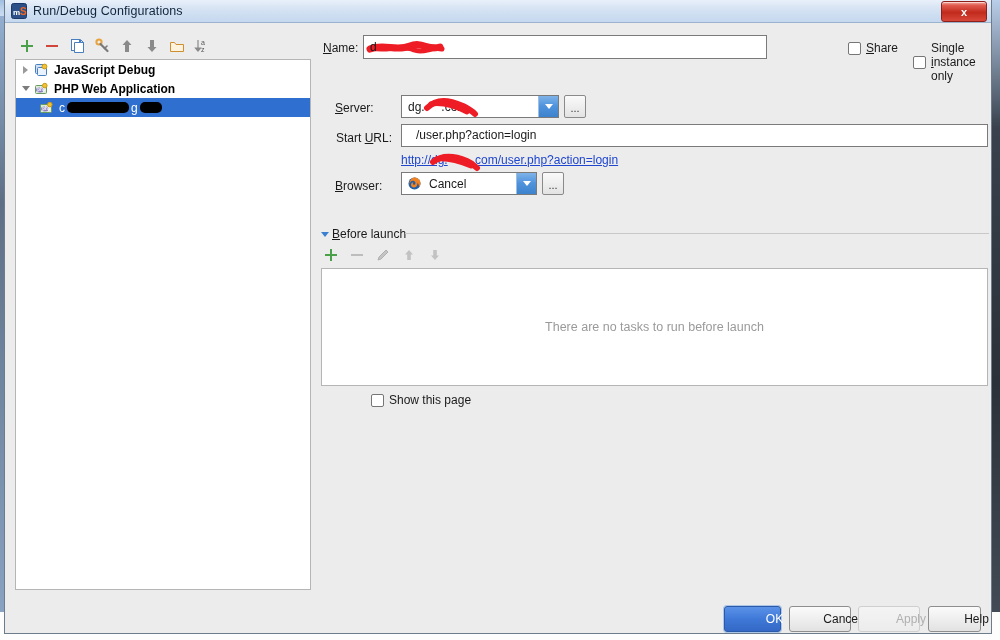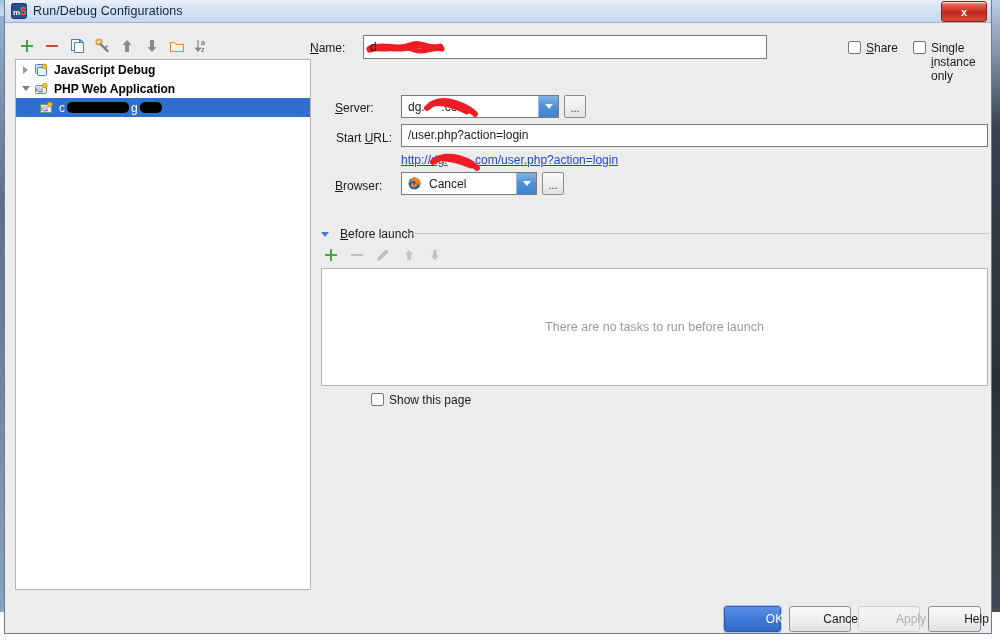--- a/index.html
+++ b/index.html
@@ -141,21 +141,21 @@
     width: 404px; height: 24px;
     background: #fff; border: 1px solid #7a7a7a;
     box-sizing: border-box; padding: 3px 5px;
     font-size: 12px; color: #1a1a1a; overflow: hidden;
   }
   .scribble {
     position: absolute; pointer-events: none;
   }
 
   .cb {
-    position: absolute; display: flex; gap: 5px;
+    position: absolute; display: flex; align-items: center; gap: 5px;
     font-size: 12px; color: #1a1a1a; cursor: pointer; padding-left: 48px;
   }
   .cb-box {
     width: 13px; height: 13px; background: #fff;
     border: 1px solid #767676; border-radius: 2px; flex: none;
     box-sizing: border-box;
   }
 
   .section {
     position: absolute; display: flex; align-items: center; gap: 6px;
@@ -189,31 +189,31 @@
     background: linear-gradient(180deg,#fafafa,#e3e3e3);
     border: 1px solid #8a8a8a; border-radius: 2px;
     box-sizing: border-box;
     display: flex; align-items: flex-end; justify-content: center;
     font-size: 11px; color: #333; padding-bottom: 3px; cursor: pointer;
   }
 
   .text-input {
     position: absolute; height: 23px;
     background: #fff; border: 1px solid #7a7a7a;
-    box-sizing: border-box; padding: 3px 6px;
+    box-sizing: border-box; padding: 3px 14px;
     font-size: 12px; color: #1a1a1a;
   }
   .link {
     position: absolute; font-size: 12px; color: #1f46cf;
     text-decoration: underline; cursor: pointer; white-space: nowrap;
   }
 
   .bl-header {
     position: absolute; left: 316px; top: 227px;
-    display: flex; align-items: center; gap: 11px; cursor: pointer;
+    display: flex; align-items: center; gap: 3px; cursor: pointer;
   }
   .bl-tri {
     width: 0; height: 0;
     border-top: 5px solid #3a7fd0;
     border-left: 4px solid transparent;
     border-right: 4px solid transparent;
   }
   .bl-toolbar {
     position: absolute; left: 318px; top: 244px;
     width: 130px; height: 22px;
@@ -371,21 +371,21 @@
         </span>
         <span class="tree-label child">c</span>
         <span class="redact-black" style="width:62px;margin:0 2px"></span>
         <span class="tree-label child">g</span>
         <span class="redact-black" style="width:22px;margin-left:2px"></span>
       </div>
 
 
     </div>
 
-    <div class="field-label" style="left:305px;top:41px">
+    <div class="field-label" style="left:318px;top:41px">
       <span class="u">N</span>ame:
     </div>
     <div class="name-input">
       <span></span>
       <svg class="scribble" style="left:2px;top:2px" width="120" height="20" viewBox="0 0 120 20">
         <path d="M4 11 C18 5, 30 14, 44 8 C56 3, 62 13, 74 9" stroke="#ee1c25" stroke-width="7" fill="none" stroke-linecap="round"></path>
         <path d="M6 10 C20 14, 34 6, 48 12 C58 16, 66 8, 76 11" stroke="#ee1c25" stroke-width="5" fill="none" stroke-linecap="round"></path>
       </svg>
       <span style="position:absolute;left:6px;top:4px;font-size:12px;color:#1a1a1a">d</span>
     </div>

